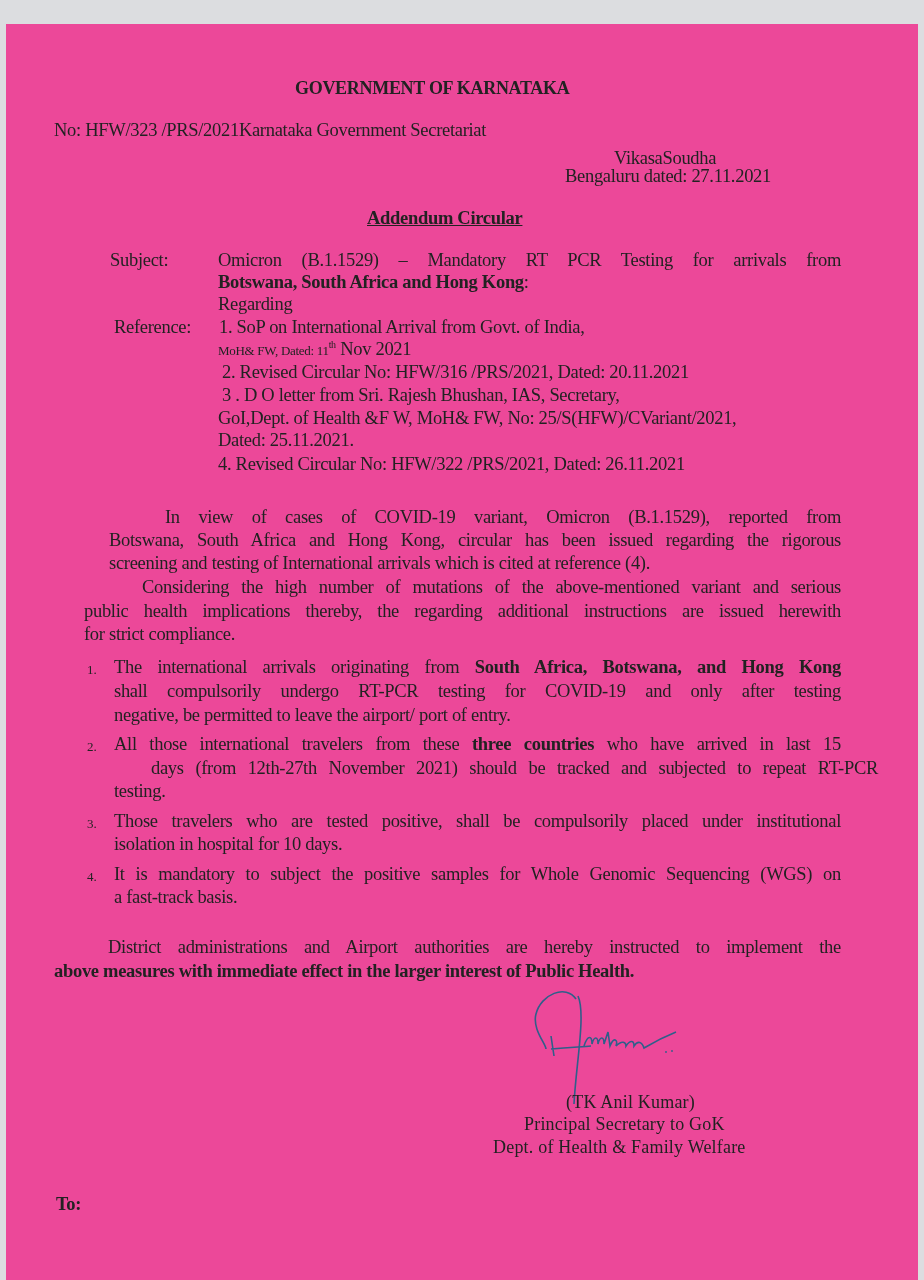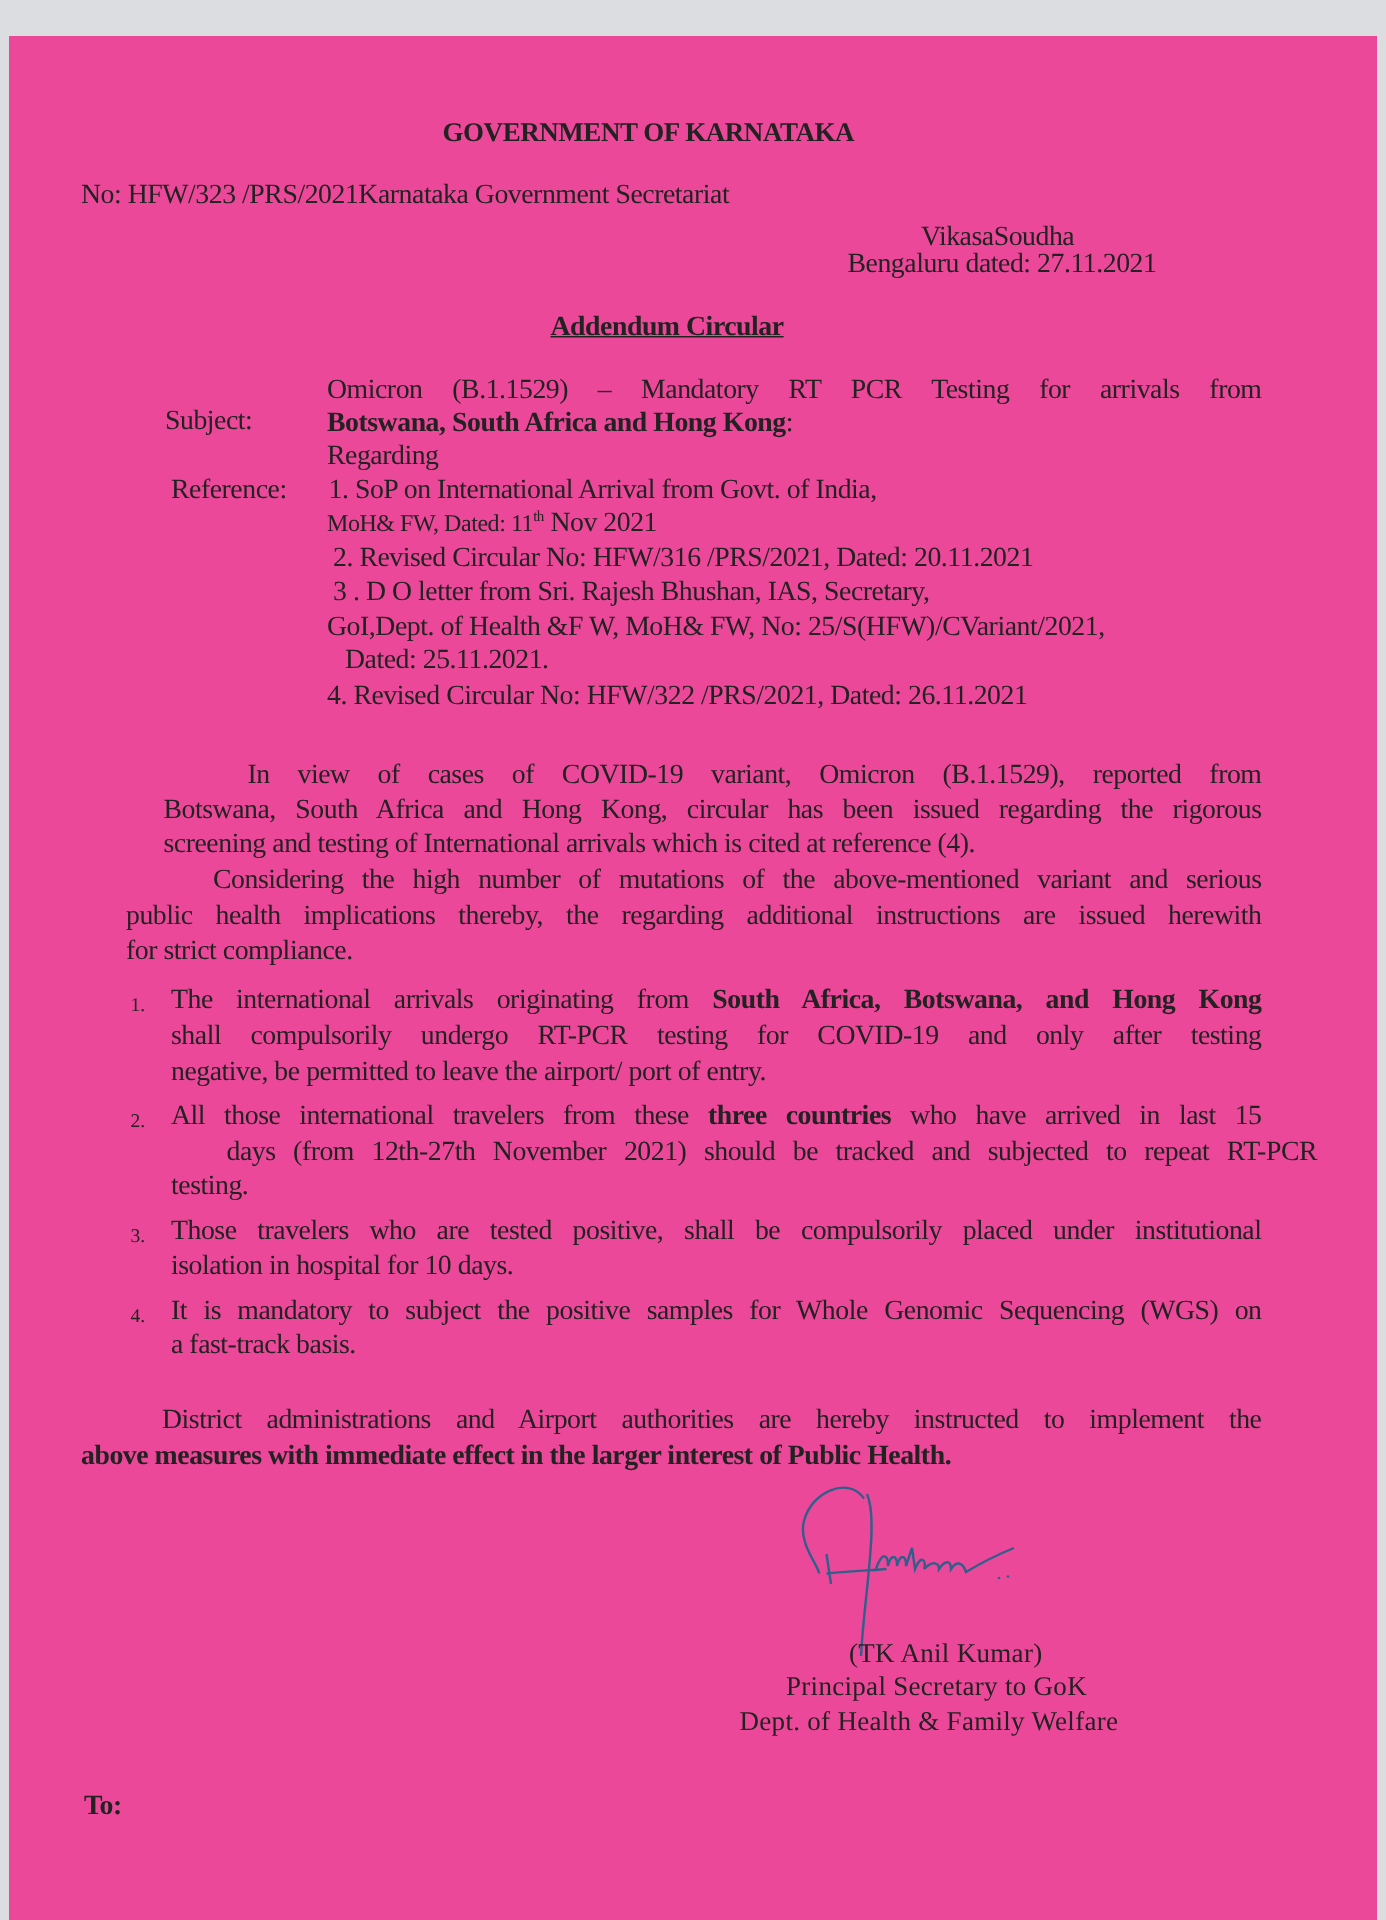--- a/index.html
+++ b/index.html
@@ -10,55 +10,55 @@
     color: #222;
   }
   .page {
     position: absolute; left: 6px; top: 24px; width: 912px; height: 1272px;
     background: #ec4899;
   }
   .abs { position: absolute; white-space: nowrap; }
   .t { font-size: 18.5px; letter-spacing: -0.3px; }
   .b { font-weight: bold; }
   .u { text-decoration: underline; }
-  .sm { font-size: 16px; }
+  .sm { font-size: 13px; }
   .num { font-size: 13px; }
   .justify { text-align: justify; text-align-last: justify; white-space: normal; }
   sup { font-size: 10px; vertical-align: 7px; }
   .sig-font { font-size: 18px; letter-spacing: 0.2px; }
   svg.sig { position: absolute; left: 520px; top: 950px; }
 </style>
 </head>
 <body>
 
 <div class="page">
 
   <div class="abs t b" style="left:289px; top:54px; font-size:18px;">GOVERNMENT OF KARNATAKA</div>
   <div class="abs t" style="left:48px; top:96px;">No: HFW/323 /PRS/2021Karnataka Government Secretariat</div>
   <div class="abs t" style="left:608px; top:124px;">VikasaSoudha</div>
   <div class="abs t" style="left:559px; top:142px;">Bengaluru dated: 27.11.2021</div>
 
   <div class="abs t b u" style="left:361px; top:184px;">Addendum Circular</div>
 
-  <div class="abs t" style="left:104px; top:226px;margin-top:21px;">Subject:</div>
+  <div class="abs t" style="left:104px; top:226px;">Subject:</div>
   <div class="abs t justify" style="left:212px; top:226px; width:623px; height:20px;">Omicron (B.1.1529) – Mandatory RT PCR Testing for arrivals from</div>
   <div class="abs t" style="left:212px; top:248px;">
     <span class="b">Botswana, South Africa and Hong Kong</span><span>:</span>
   </div>
   <div class="abs t" style="left:212px; top:270px;">Regarding</div>
 
   <div class="abs t" style="left:108px; top:293px;font-family:Liberation Serif, serif;">Reference:</div>
   <div class="abs t" style="left:213px; top:293px;">1. SoP on International Arrival from Govt. of India,</div>
   <div class="abs t" style="left:212px; top:315px;">
     <span class="sm">MoH&amp; FW, Dated: 11</span><sup>th</sup><span> Nov 2021</span>
   </div>
   <div class="abs t" style="left:216px; top:338px;">2. Revised Circular No: HFW/316 /PRS/2021, Dated: 20.11.2021</div>
   <div class="abs t" style="left:216px; top:361px;">3 . D O letter from Sri. Rajesh Bhushan, IAS, Secretary,</div>
   <div class="abs t" style="left:212px; top:384px;">GoI,Dept. of Health &amp;F W, MoH&amp; FW, No: 25/S(HFW)/CVariant/2021,</div>
-  <div class="abs t" style="left:212px; top:406px;margin-left:12px;">Dated: 25.11.2021.</div>
+  <div class="abs t" style="left:212px; top:406px;">Dated: 25.11.2021.</div>
   <div class="abs t" style="left:212px; top:430px;">4. Revised Circular No: HFW/322 /PRS/2021, Dated: 26.11.2021</div>
 
   <div class="abs t justify" style="left:159px; top:483px; width:676px;">In view of cases of COVID-19 variant, Omicron (B.1.1529), reported from</div>
   <div class="abs t justify" style="left:103px; top:506px; width:732px;">Botswana, South Africa and Hong Kong, circular has been issued regarding the rigorous</div>
   <div class="abs t" style="left:103px; top:529px;">screening and testing of International arrivals which is cited at reference (4).</div>
 
   <div class="abs t justify" style="left:136px; top:553px; width:699px;">Considering the high number of mutations of the above-mentioned variant and serious</div>
   <div class="abs t justify" style="left:78px; top:577px; width:757px;">public health implications thereby, the regarding additional instructions are issued herewith</div>
   <div class="abs t" style="left:78px; top:600px;">for strict compliance.</div>
 

